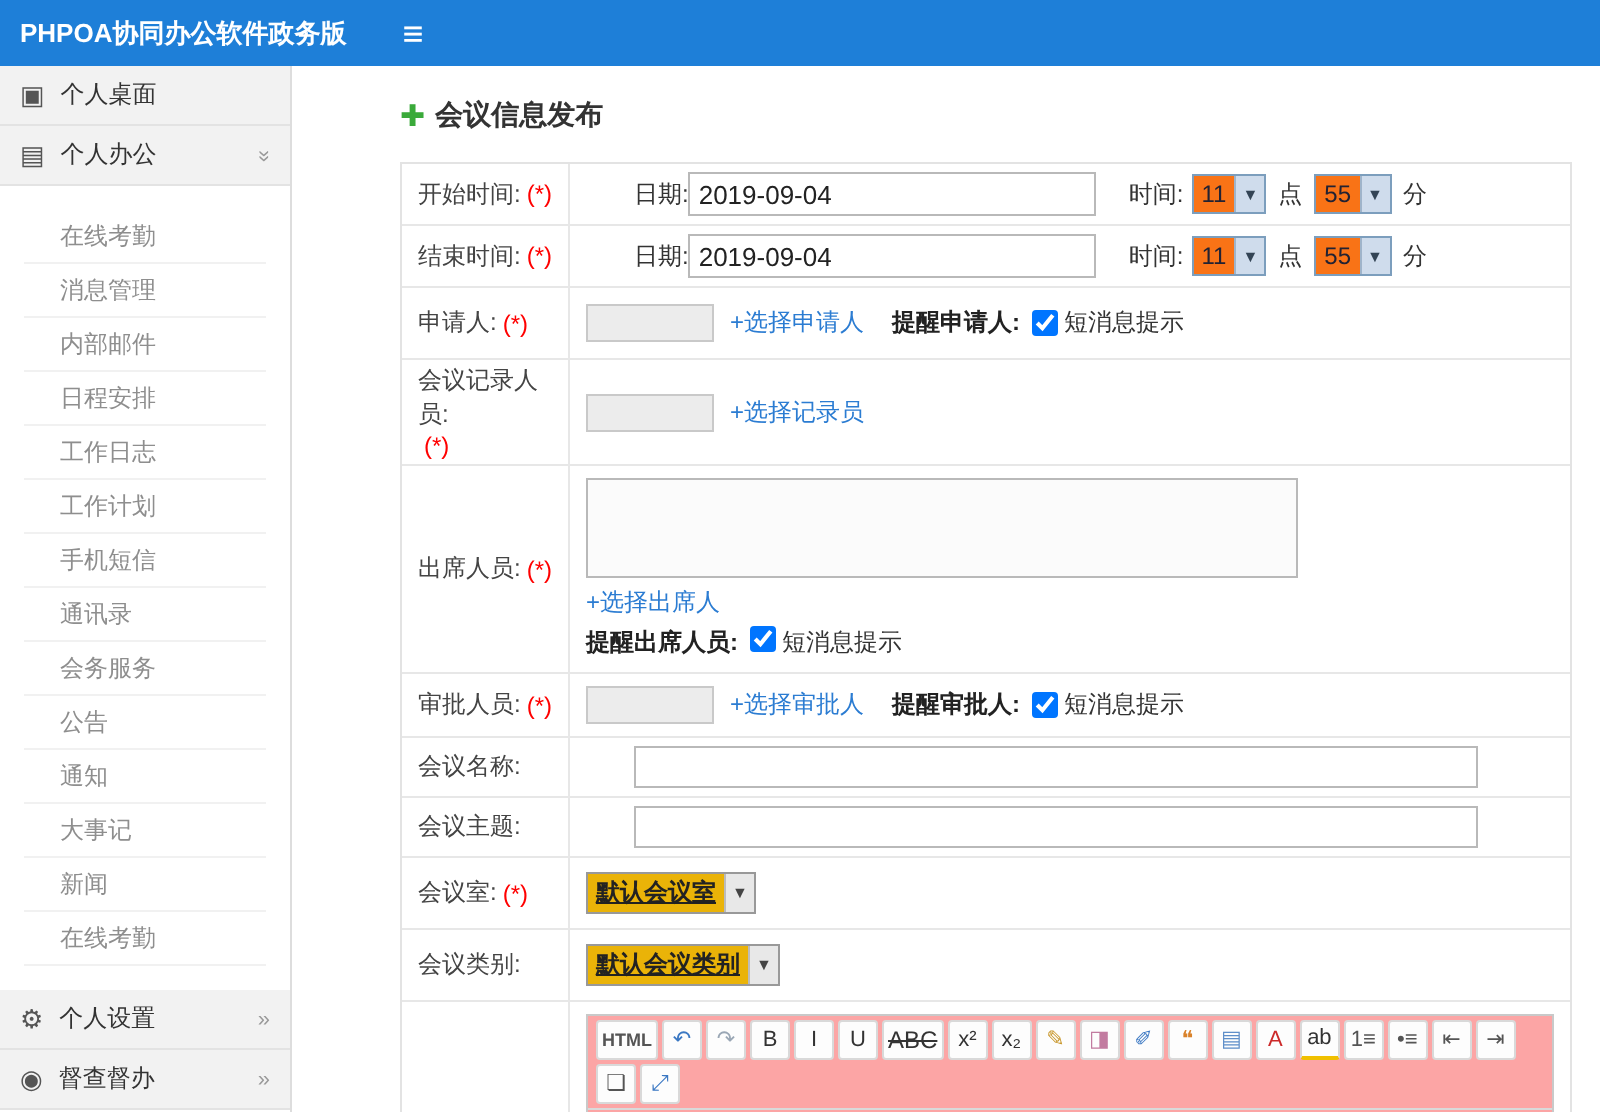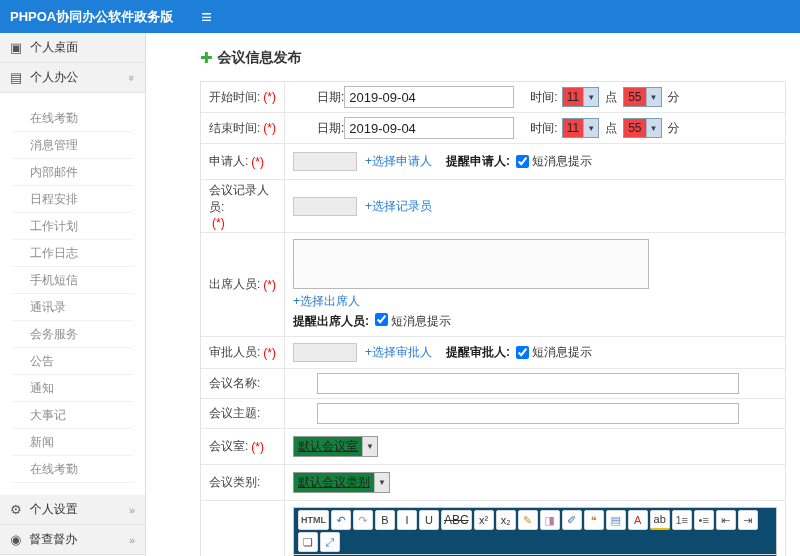--- a/index.html
+++ b/index.html
@@ -35,46 +35,46 @@
   
   .form { width: 586px; margin-top: 14px; border: 1px solid #e3e3e3; border-bottom: none; }
   .frow { display: flex; border-bottom: 1px solid #e7e7e7; }
   .flabel { width: 84px; flex-shrink: 0; border-right: 1px solid #e7e7e7; padding: 2px 4px 2px 8px;
             display: flex; align-items: center; flex-wrap: wrap; color: #444; }
   .req { color: #f00; margin-left: 3px; }
   .fval { flex: 1; display: flex; align-items: center; padding: 4px 8px; flex-wrap: wrap; }
   .fval.block { display: block; padding: 6px 8px; }
   .h30 { min-height: 30px; gap: 24px; } .h32 { min-height: 32px; } .h36 { min-height: 36px; }
 
-  .inp-date { width: 170px; height: 22px; border: 1px solid #b9b9b9; padding: 0 4px;
+  .inp-date { width: 204px; height: 22px; border: 1px solid #b9b9b9; padding: 0 4px;
               font-size: 13px; font-family: inherit; color: #222; }
   .inp-s { width: 64px; height: 19px; border: 1px solid #c9c9c9; background: #ececec; }
   .inp-w { width: 422px; height: 21px; border: 1px solid #b9b9b9; }
   .ta { width: 356px; height: 50px; border: 1px solid #b9b9b9; background: #fbfbfb; resize: none; display:block; }
 
   .sel { display: inline-flex; border: 1px solid #7c9ebd; height: 20px; margin: 0 4px; cursor: pointer; }
-  .sel-v { padding: 0 4px; display: flex; align-items: center; background: #ef4444; font-size: 12px; color: #223; }
+  .sel-v { padding: 0 4px; display: flex; align-items: center; background: #f97316; font-size: 12px; color: #223; }
   .sel-a { width: 15px; background: #cfdcec; border-left: 1px solid #9fb4ca; display: flex;
            align-items: center; justify-content: center; font-size: 8px; color: #345; }
   .sel2 { display: inline-flex; border: 1px solid #999; height: 21px; cursor: pointer; margin: 0; }
-  .sel2 .sel-v { background: #15803d; font-weight: normal; text-decoration: underline; color: #222; }
+  .sel2 .sel-v { background: #eab308; font-weight: bold; text-decoration: underline; color: #222; }
   .sel2 .sel-a { background: #e8e8e8; border-left: 1px solid #bbb; color: #444; }
 
   .lnk { color: #2b7cd2; margin-left: 8px; cursor: pointer; text-decoration: none; }
   .lnk.noml { margin-left: 0; text-align: center; }
   .bold-lb { font-weight: bold; color: #222; margin-left: 14px; }
   .cb { margin: 0 3px 0 6px; }
   .time-lb { margin-left: 16px; }
   .unit { margin: 0 2px; }
   .mt4 { margin-top: 4px; display: inline-block; }
   .remind-line { margin-top: 3px; display: flex; align-items: flex-start; }
 
   
   .editor { width: 100%; border: 1px solid #c9c9c9; }
-  .ed-toolbar { background: #0c4a6e; border-bottom: 1px solid #d9d9d9; padding: 1px 3px;
+  .ed-toolbar { background: #fca5a5; border-bottom: 1px solid #d9d9d9; padding: 1px 3px;
                 display: flex; flex-wrap: wrap; align-items: center; }
   .tbtn { min-width: 20px; height: 20px; padding: 0 2px; margin: 1px; border: 1px solid #d9d9d9;
           background: #fdfdfd; border-radius: 2px; display: inline-flex; align-items: center;
           justify-content: center; font-size: 11px; cursor: pointer; line-height: 1; }
   .tb1 span.tbtn:nth-of-type(1) { font-weight: bold; font-size: 9px; }
   .tb1 span.tbtn:nth-of-type(7) { text-decoration: line-through; font-size: 12px; }
   .tb1 span.tbtn:nth-of-type(16) { border-bottom: 2px solid #f0c000; }
 </style>
 </head>
 <body>
@@ -98,23 +98,23 @@
     <ul class="side-list">
 
         <li class="side-item">在线考勤</li>
 
         <li class="side-item">消息管理</li>
 
         <li class="side-item">内部邮件</li>
 
         <li class="side-item">日程安排</li>
 
+        <li class="side-item">工作日志</li>
+
         <li class="side-item">工作计划</li>
-
-        <li class="side-item">工作日志</li>
 
         <li class="side-item">手机短信</li>
 
 
         <li class="side-item">通讯录</li>
 
         <li class="side-item">会务服务</li>
 
         <li class="side-item">公告</li>
 

